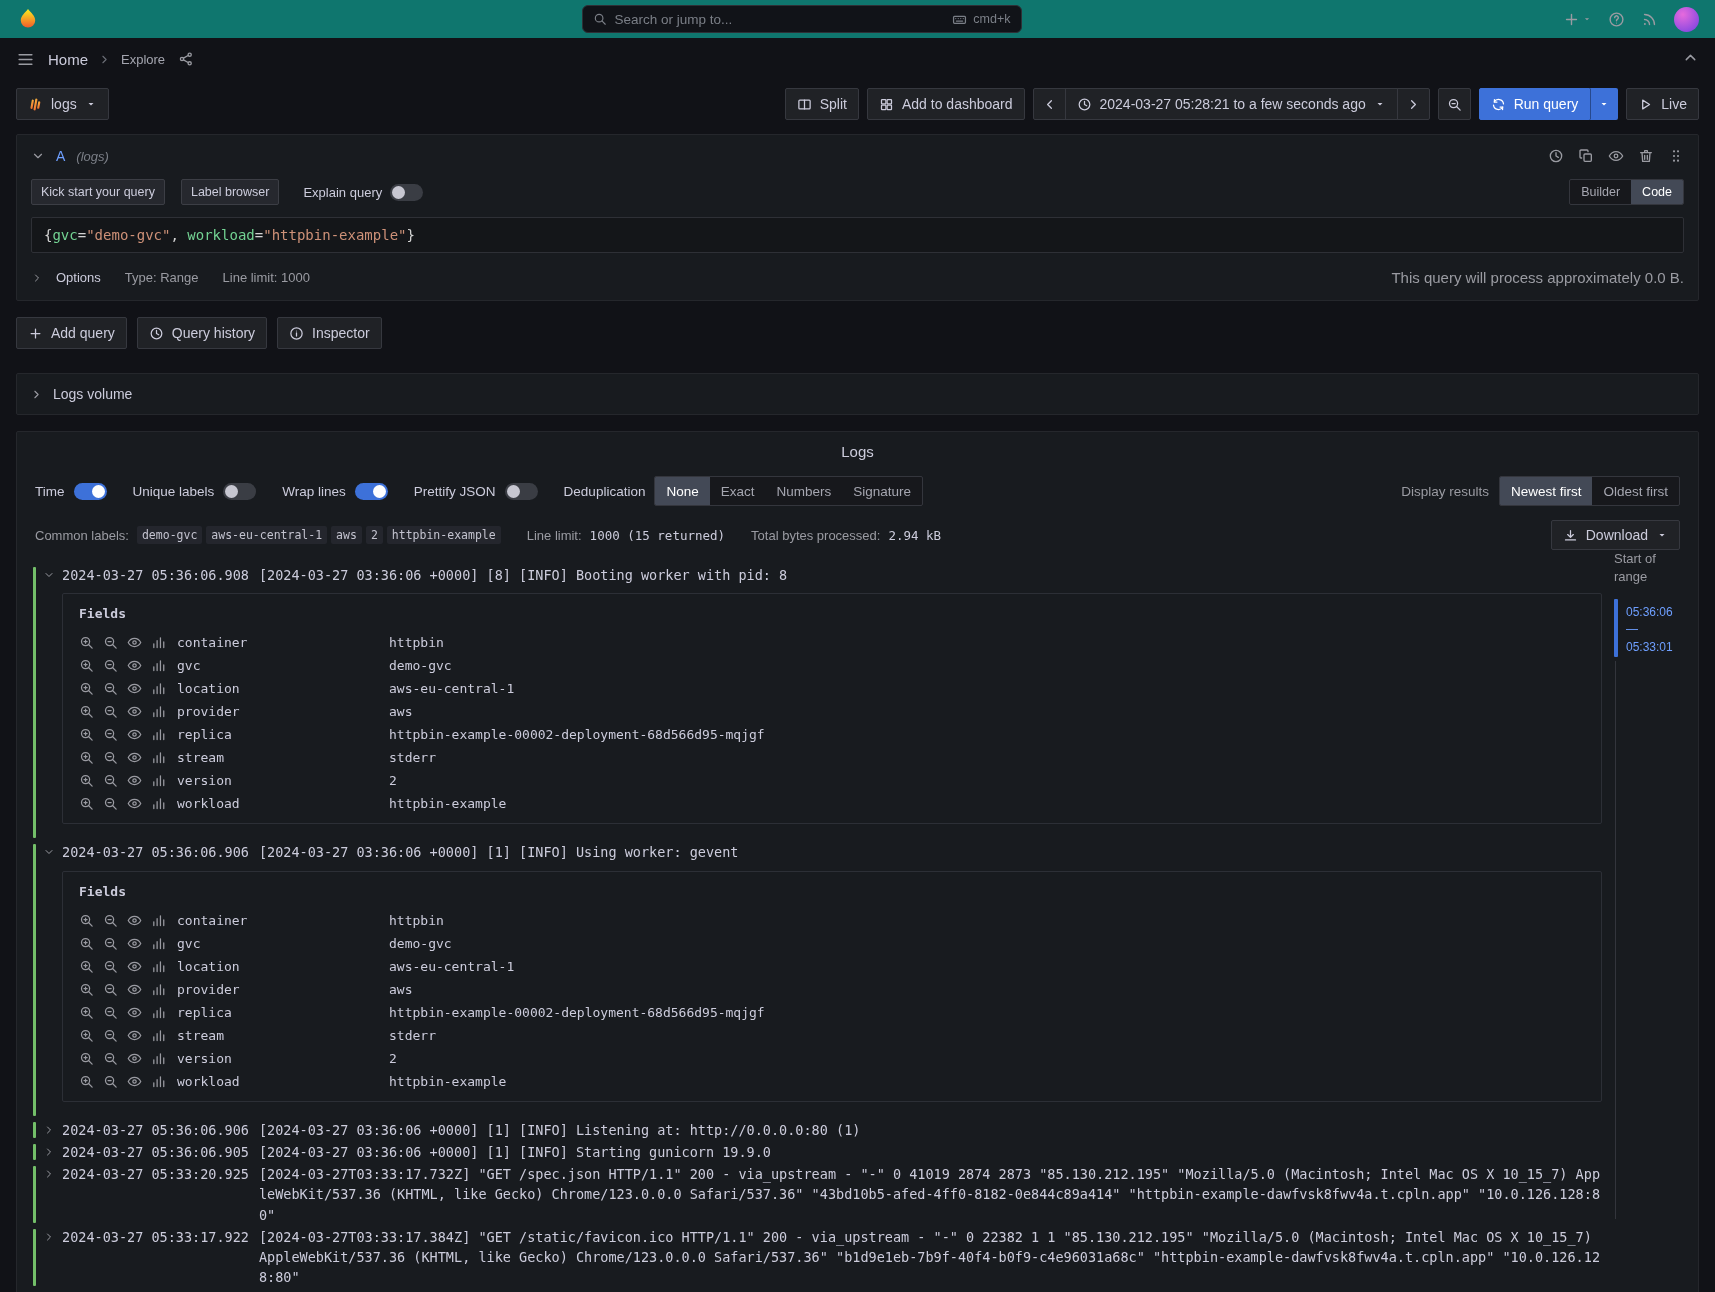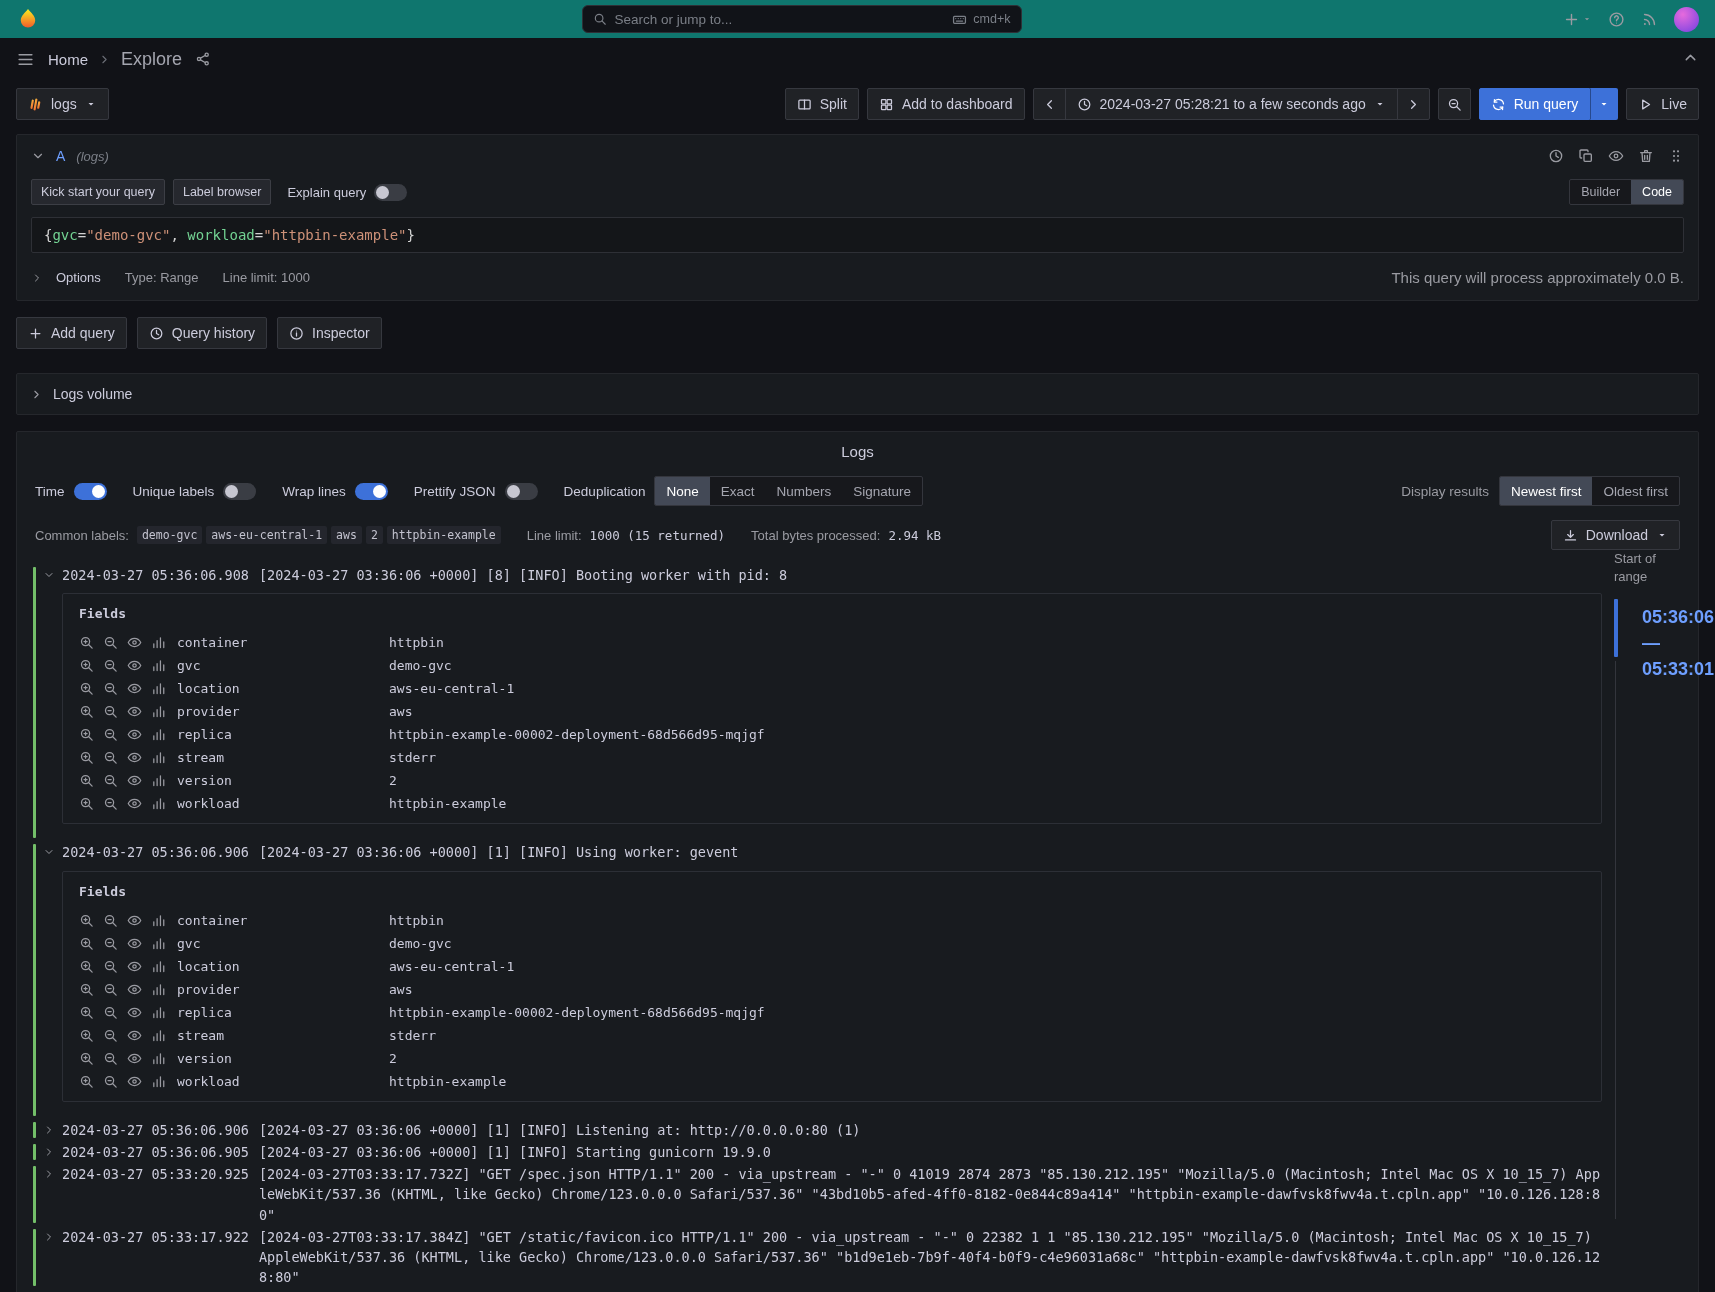--- a/index.html
+++ b/index.html
@@ -39,21 +39,21 @@
   .icon-btn .ti { width: 17px; height: 17px; }
   .icon-btn .tiny-caret { width: 10px; height: 10px; }
   .avatar { width: 25px; height: 25px; border-radius: 50%; border: none; cursor: pointer;
     background: radial-gradient(circle at 35% 30%, #e66add, #8e4ae0 75%); }
 
   
   .crumbbar { height: 42px; display: flex; align-items: center; padding: 0 16px; gap: 13px; }
   .hamburger { width: 19px; height: 19px; }
   .crumb-home { font-size: 15px; color: var(--text); font-weight: 500; background: none; border: none; cursor: pointer; font-family: inherit; }
   .crumb-sep { width: 13px; height: 13px; color: #6b6e76; }
-  .crumb-current { font-size: 18px; color: #a4a5af; }
+  .crumb-current { font-size: 13px; color: #a4a5af; }
   .share-ic { width: 16px; height: 16px; color: #9a9ba2; }
   .crumb-right { margin-left: auto; }
   .chevup-ic { width: 17px; height: 17px; }
 
   
   .toolbar { display: flex; align-items: center; padding: 8px 16px 14px; }
   .btn { height: 32px; display: inline-flex; align-items: center; gap: 8px; padding: 0 11px;
     border-radius: 2px; font-size: 14px; font-family: inherit; cursor: pointer;
     background: var(--btn-bg); border: 1px solid var(--btn-border); color: var(--text); }
   .btn .b-ic { width: 15px; height: 15px; }
@@ -72,21 +72,21 @@
   
   .panel { margin: 0 16px 16px; background: var(--panel); border: 1px solid var(--panel-border); border-radius: 2px; }
 
   
   .qheader { height: 42px; display: flex; align-items: center; padding: 0 14px; gap: 11px; }
   .qheader .chev { width: 14px; height: 14px; color: #9a9ba2; }
   .ref-id { color: var(--link); font-size: 14px; font-weight: 500; }
   .ds-note { color: #7b7f87; font-size: 13px; font-style: italic; }
   .qheader-icons { margin-left: auto; display: flex; align-items: center; gap: 14px; color: #9a9ba2; }
   .qheader-icons .qi { width: 16px; height: 16px; cursor: pointer; }
-  .qtools { display: flex; align-items: center; gap: 8px; padding: 2px 14px 0; }
+  .qtools { display: flex; align-items: center; gap: 16px; padding: 2px 14px 0; }
   .btn-xs { height: 26px; padding: 0 9px; font-size: 12.5px; background: #26282e; border: 1px solid #3c3e45; border-radius: 2px; color: var(--text); font-family: inherit; cursor: pointer; }
   .explain { display: flex; align-items: center; gap: 8px; margin-left: 8px; font-size: 13px; text-align: center; }
   .qtools-right { margin-left: auto; }
   .seg { display: inline-flex; align-items: stretch; border: 1px solid #34363d; border-radius: 2px; overflow: hidden; background: #17181c; }
   .seg-item { border: none; background: transparent; color: #a5a6b0; padding: 0 11px; font-size: 13px; font-family: inherit; cursor: pointer; display: flex; align-items: center; }
   .seg-item.active { background: #434956; color: #fff; }
   .seg-sm .seg-item { height: 24px; font-size: 12.5px; }
   .query-editor { margin: 12px 14px 6px; background: #141619; border: 1px solid #2e3036; border-radius: 2px;
     padding: 9px 12px; font-size: 14px; font-family: "DejaVu Sans Mono", "Liberation Mono", monospace; color: #d4d4d4; }
   .tok-label { color: var(--query-label); }
@@ -145,21 +145,21 @@
   .f-ic .ic { width: 15px; height: 15px; cursor: pointer; }
   .f-name { width: 212px; flex: none; color: var(--text); font-size: 13px; }
   .f-value { color: var(--text); font-size: 13px; word-break: break-all; }
 
   
   .lognav { position: absolute; top: 118px; right: 18px; width: 66px; font-size: 13px; color: var(--text-dim); }
   .lognav-label { width: 44px; line-height: 1.35; }
   .lognav-track { position: relative; margin-top: 14px; height: 620px; }
   .lognav-bar { position: absolute; left: 0; top: 0; width: 4px; height: 58px; background: var(--accent); border-radius: 1px; }
   .lognav-rest { position: absolute; left: 1px; top: 62px; bottom: 0; width: 1px; background: #33353c; }
-  .lognav-times { position: absolute; left: 28px; top: 5px; color: var(--link); font-size: 18px; line-height: 1.45; font-weight: bold; }
+  .lognav-times { position: absolute; left: 12px; top: 5px; color: var(--link); font-size: 12px; line-height: 1.45; }
 </style>
 </head>
 <body>
 
 <svg aria-hidden="true" style="position:absolute;width:0;height:0;overflow:hidden">
   <defs>
     <linearGradient id="grad-flame" x1="0" y1="0" x2="0" y2="1">
       <stop offset="0" stop-color="#fcee1f"></stop>
         <stop offset="1" stop-color="#f15b2a"></stop>
     </linearGradient>

